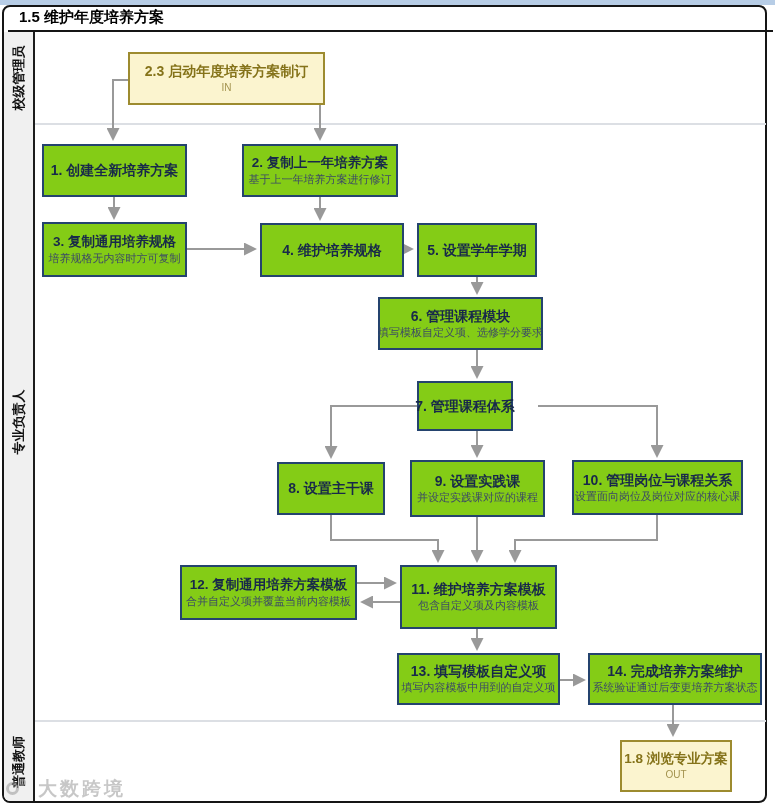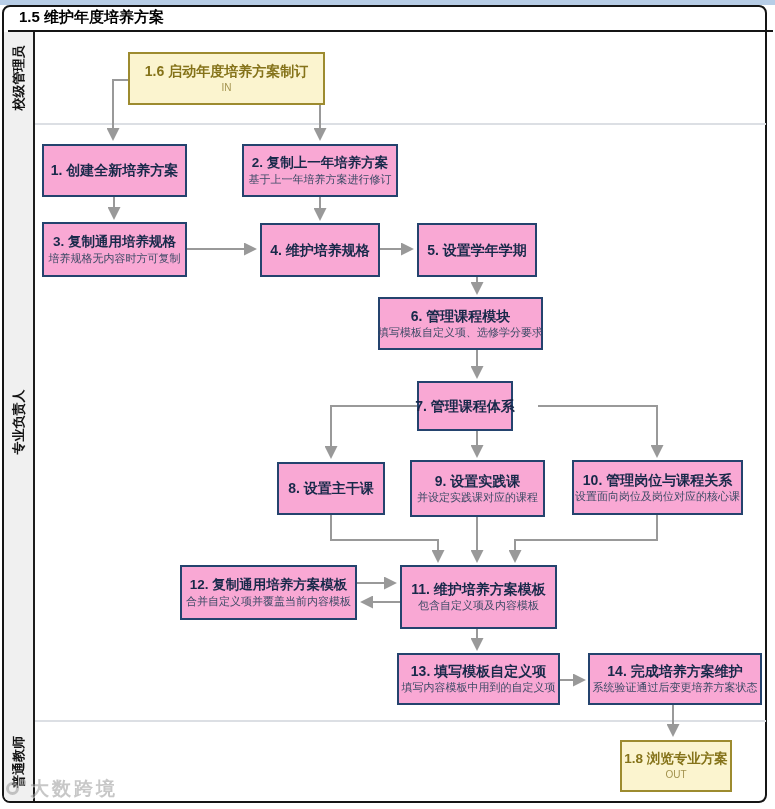--- a/index.html
+++ b/index.html
@@ -25,31 +25,31 @@
   }
   .lane-label{
     position:absolute;left:19px;width:140px;height:18px;margin-left:-70px;
     text-align:center;font-size:13px;font-weight:700;color:#111;
     transform:rotate(-90deg);transform-origin:center center;z-index:2;white-space:nowrap;
   }
   .lane-div{position:absolute;left:35px;width:731px;height:2px;background:#dcdfe4;z-index:1;}
   svg.flow{position:absolute;left:0;top:0;width:775px;height:809px;z-index:1;pointer-events:none;}
   .node{
     position:absolute;box-sizing:border-box;z-index:2;
-    background:#f9a8d4;border:2px solid #24436e;
+    background:#84cc16;border:2px solid #24436e;
     display:flex;flex-direction:column;align-items:center;justify-content:center;gap:2px;
   }
   .node .t{font-weight:700;font-size:14px;color:#18294a;line-height:1.15;white-space:nowrap;}
   .node .t.small{font-size:13.5px;}
   .node .s{font-size:11px;color:#3c4a66;line-height:1.2;white-space:nowrap;}
   .node.ext{background:#fbf4cf;border-color:#9d8b2f;}
   .node.ext .t{color:#85731a;}
   .node.ext .s{color:#a3934f;font-size:10px;}
   .watermark{
-    position:absolute;left:6px;top:776px;z-index:5;display:flex;align-items:center;gap:4px;
+    position:absolute;left:6px;top:776px;z-index:5;display:flex;align-items:center;gap:12px;
     opacity:0.55;color:#9a9a9a;font-weight:700;
   }
   .wm-logo{position:relative;width:20px;height:20px;display:inline-block;}
   .wm-ring{position:absolute;left:0;top:3px;width:13px;height:13px;border:3px solid #9a9a9a;border-radius:50%;box-sizing:border-box;display:block;}
   .wm-deg{position:absolute;left:13px;top:0;width:7px;height:7px;border:2px solid #9a9a9a;border-radius:50%;box-sizing:border-box;display:block;}
   .wm-text{font-size:19px;letter-spacing:3px;text-shadow:1px 1px 0 #ffffff;}
 </style>
 </head>
 <body>
 
@@ -91,39 +91,39 @@
     <path d="M657 515 V540 H515 V561" marker-end="url(#arr)"></path>
     <path d="M357 583 H395" marker-end="url(#arr)"></path>
     <path d="M400 602 H362" marker-end="url(#arr)"></path>
     <path d="M477 620 V649" marker-end="url(#arr)"></path>
     <path d="M560 680 H584" marker-end="url(#arr)"></path>
     <path d="M673 705 V735" marker-end="url(#arr)"></path>
   </g>
 </svg>
 
 <div class="node ext" style="left:128px;top:52px;width:197px;height:53px">
-  <div class="t">1.6 启动年度培养方案制订</div>
+  <div class="t">2.3 启动年度培养方案制订</div>
   <div class="s">IN</div>
 </div>
 
 <div class="node" style="left:42px;top:144px;width:145px;height:53px">
   <div class="t">1. 创建全新培养方案</div>
 </div>
 
 <div class="node" style="left:242px;top:144px;width:156px;height:53px">
   <div class="t small">2. 复制上一年培养方案</div>
   <div class="s">基于上一年培养方案进行修订</div>
 </div>
 
 <div class="node" style="left:42px;top:222px;width:145px;height:55px">
   <div class="t small">3. 复制通用培养规格</div>
   <div class="s">培养规格无内容时方可复制</div>
 </div>
 
-<div class="node" style="left:260px;top:223px;width:120px;height:54px">
+<div class="node" style="left:260px;top:223px;width:144px;height:54px">
   <div class="t">4. 维护培养规格</div>
 </div>
 
 <div class="node" style="left:417px;top:223px;width:120px;height:54px">
   <div class="t">5. 设置学年学期</div>
 </div>
 
 <div class="node" style="left:378px;top:297px;width:165px;height:53px">
   <div class="t">6. 管理课程模块</div>
   <div class="s">填写模板自定义项、选修学分要求</div>

